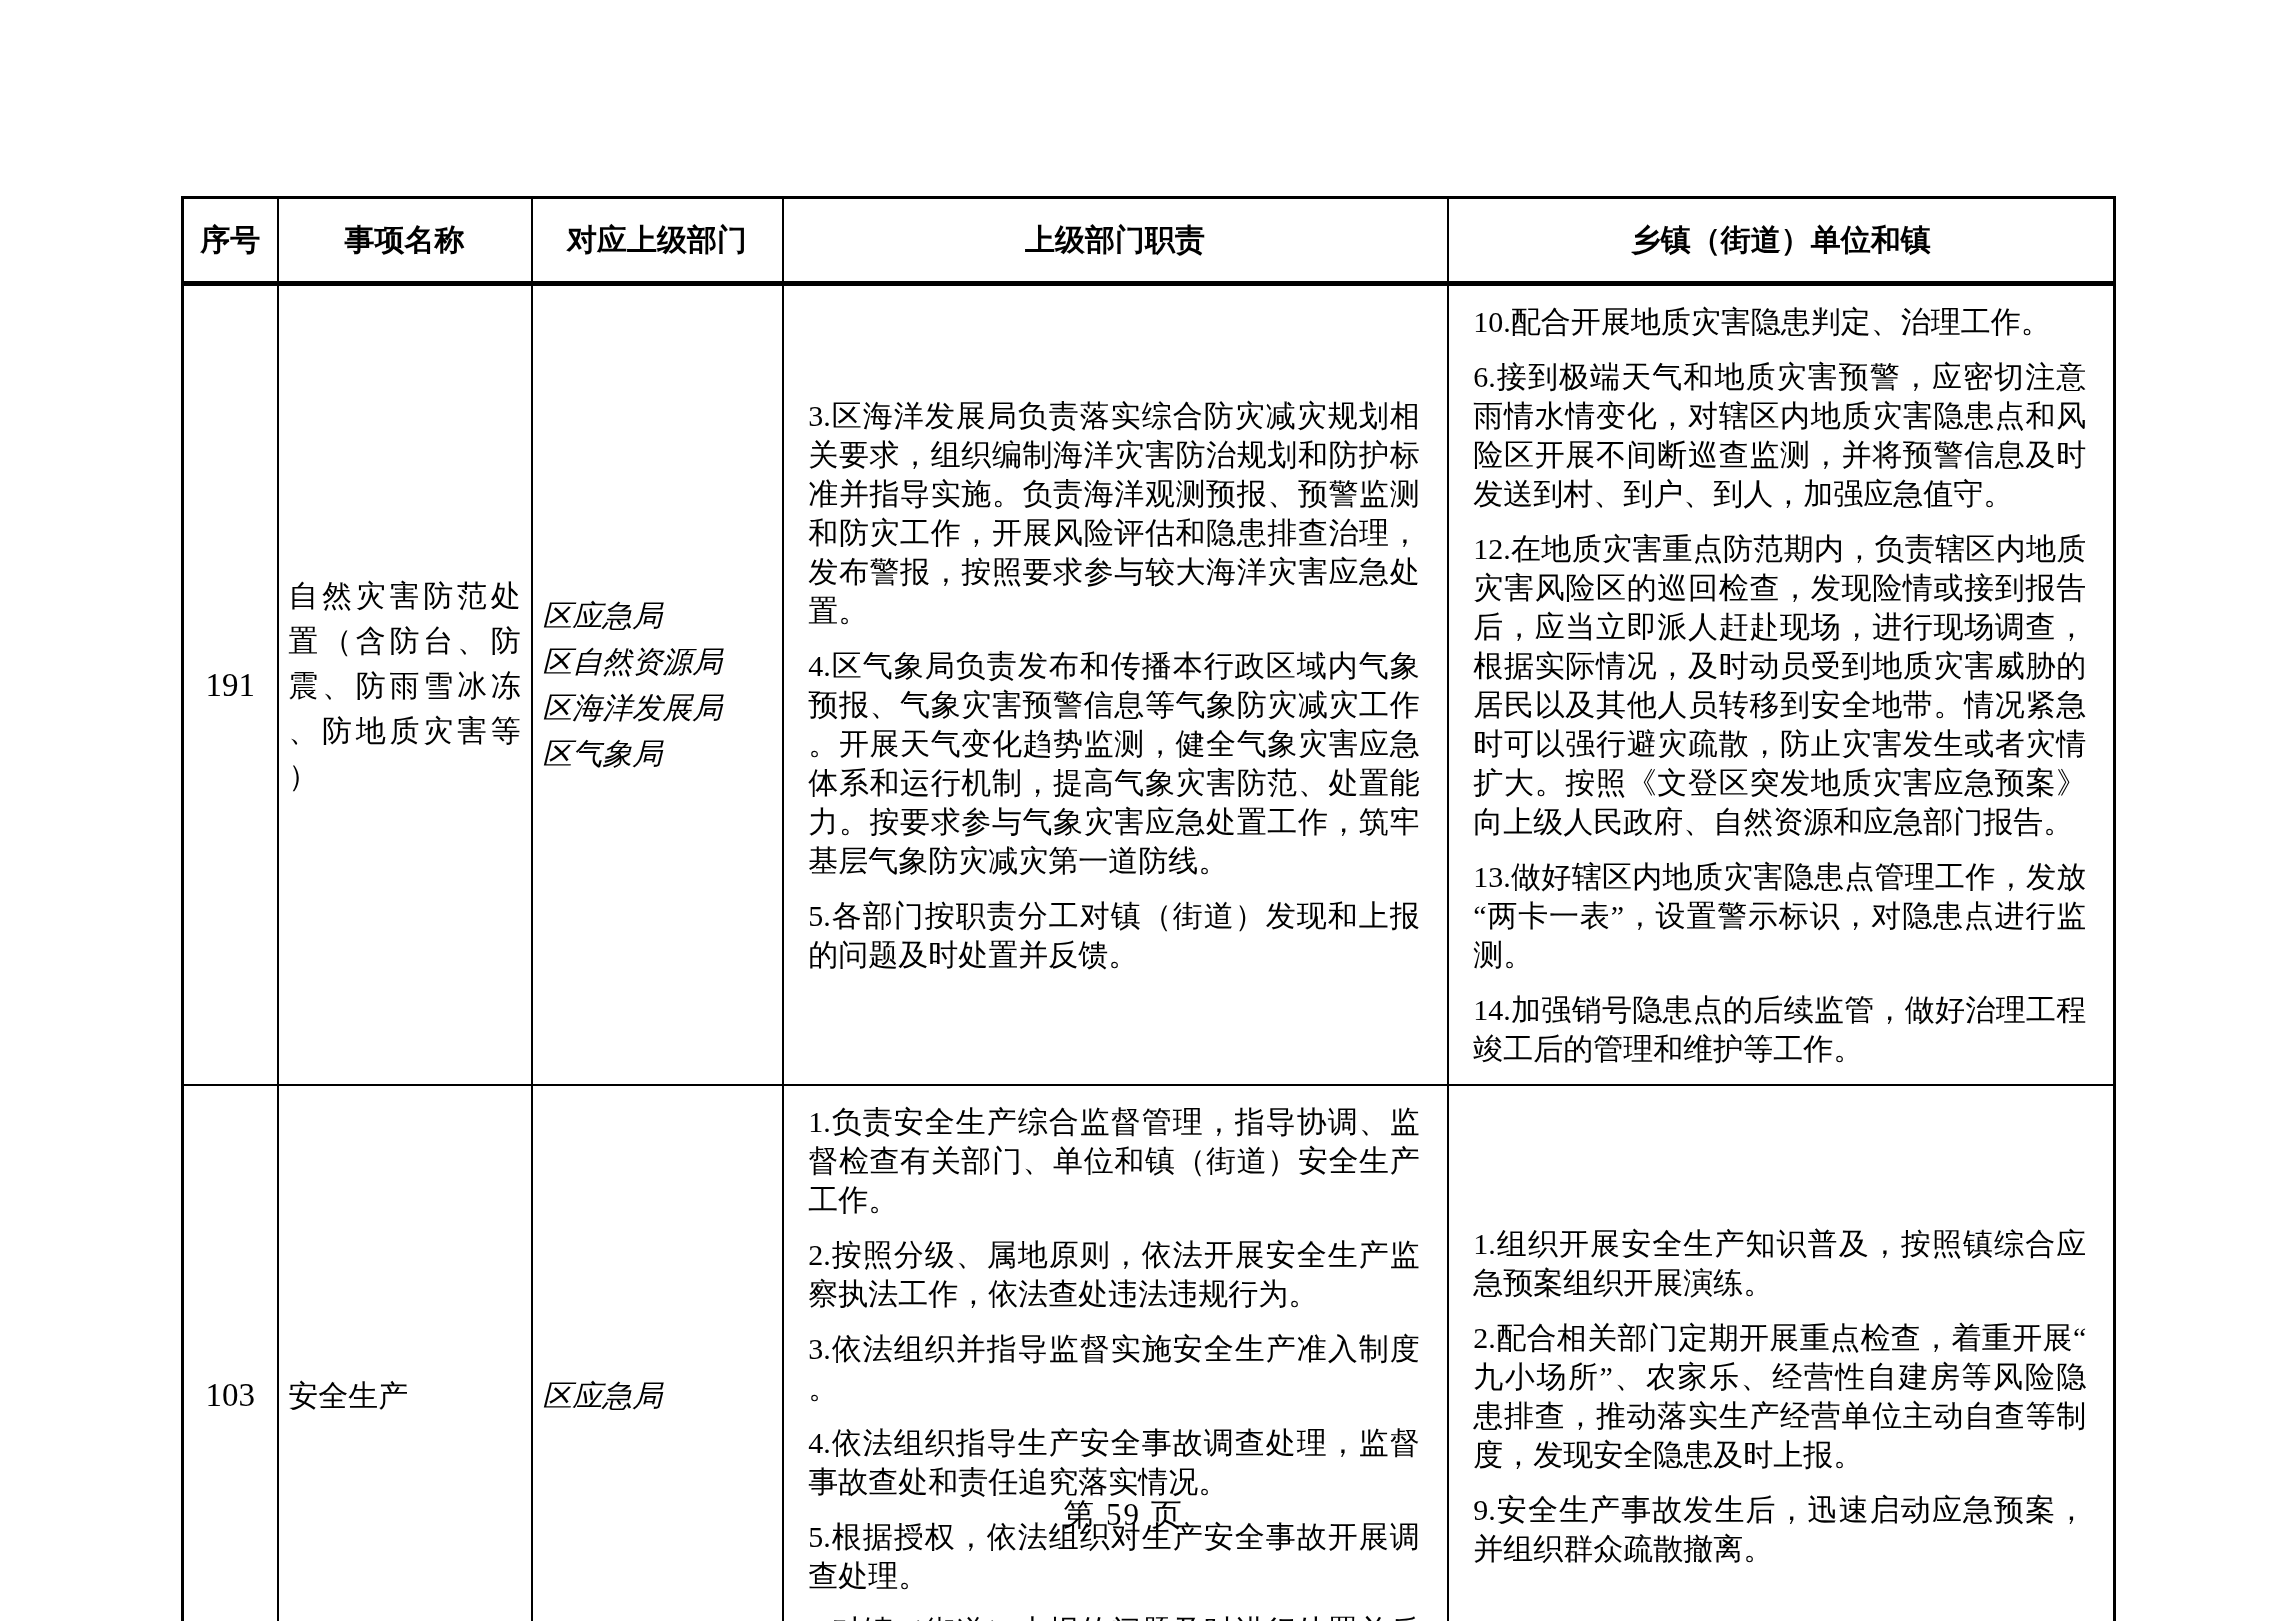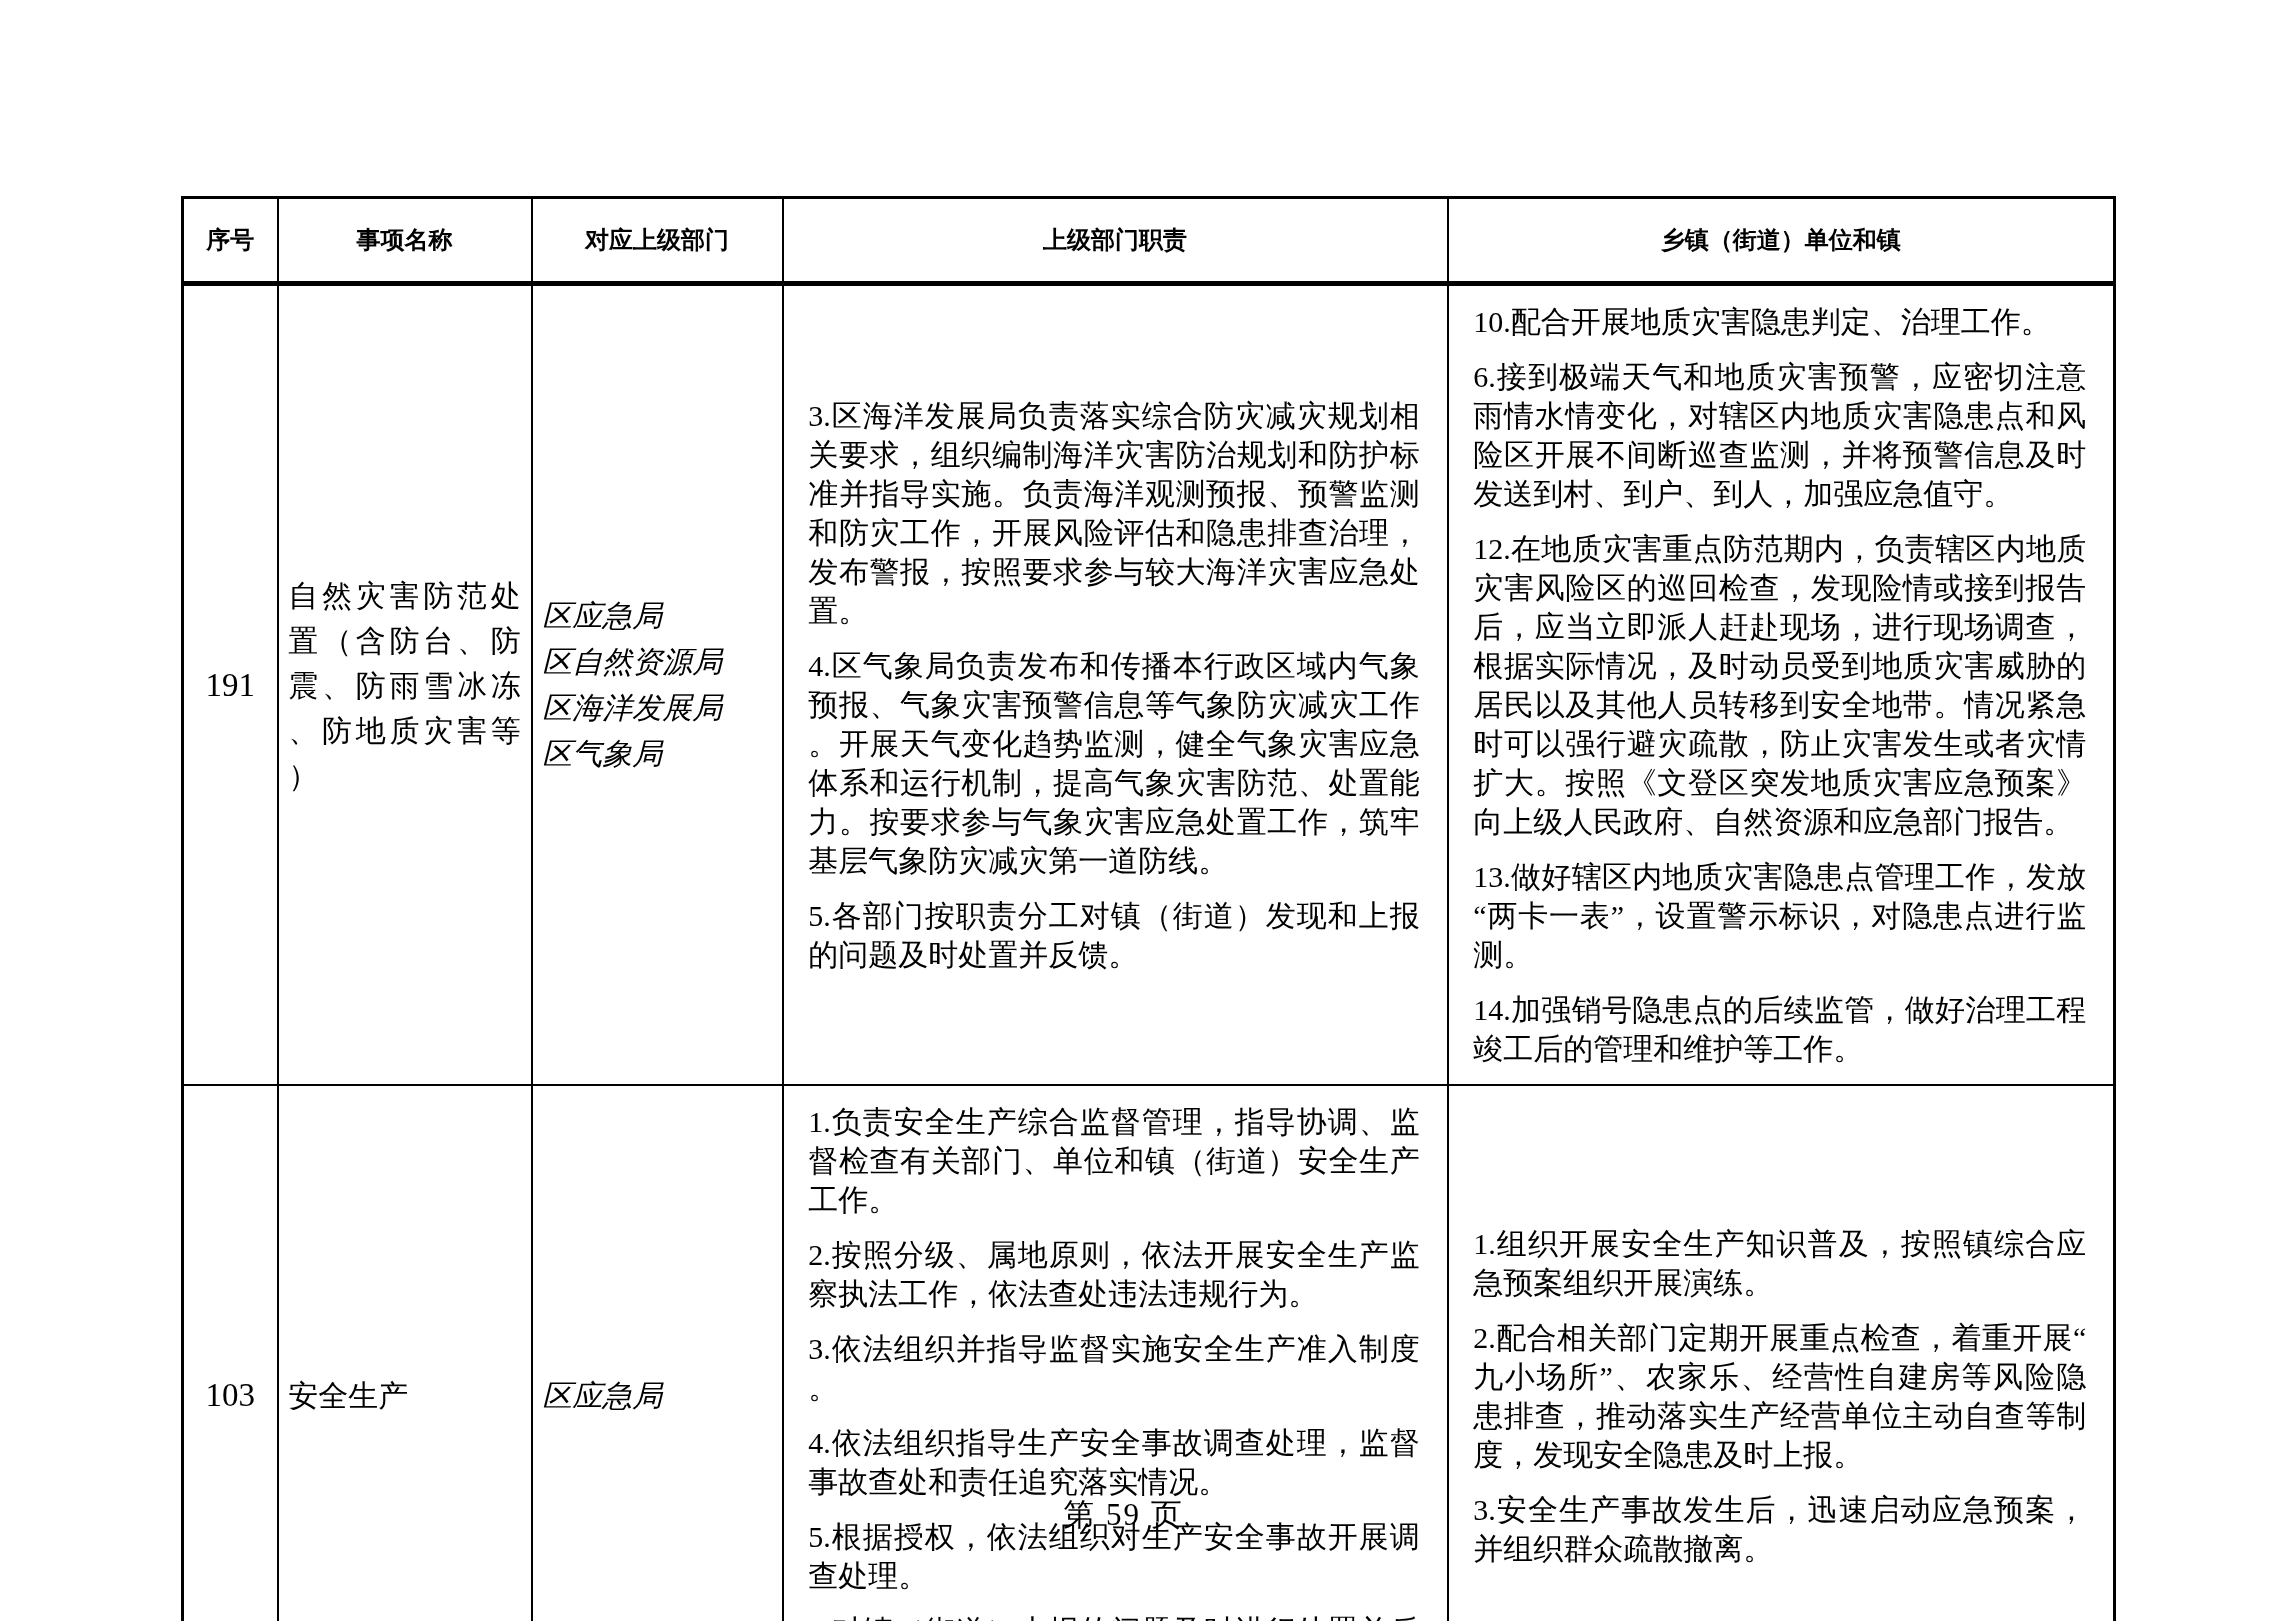--- a/index.html
+++ b/index.html
@@ -19,21 +19,21 @@
     border: 2px solid #000;
     vertical-align: middle;
     padding: 0;
     overflow: hidden;
   }
   .doc-table thead th {
     border-bottom: 5.9px solid #000;
     height: 82px;
     font-family: "Liberation Sans", "DejaVu Sans", sans-serif;
     font-weight: bold;
-    font-size: 24px;
+    font-size: 30px;
     text-align: center;
   }
   tr.row-a { height: 752px; }
   tr.row-b { height: 400px; }
   td.cell-id {
     text-align: center;
     font-size: 33px;
   }
   td.cell-name {
     font-size: 30px; line-height: 45px;
@@ -115,20 +115,20 @@
         <p>1.负责安全生产综合监督管理，指导协调、监督检查有关部门、单位和镇（街道）安全生产工作。</p>
         <p>2.按照分级、属地原则，依法开展安全生产监察执法工作，依法查处违法违规行为。</p>
         <p>3.依法组织并指导监督实施安全生产准入制度。</p>
         <p>4.依法组织指导生产安全事故调查处理，监督事故查处和责任追究落实情况。</p>
         <p>5.根据授权，依法组织对生产安全事故开展调查处理。</p>
         <p>6.对镇（街道）上报的问题及时进行处置并反馈。</p>
       </td>
       <td class="cell-duties">
         <p>1.组织开展安全生产知识普及，按照镇综合应急预案组织开展演练。</p>
         <p>2.配合相关部门定期开展重点检查，着重开展“九小场所”、农家乐、经营性自建房等风险隐患排查，推动落实生产经营单位主动自查等制度，发现安全隐患及时上报。</p>
-        <p>3.安全生产事故发生后，迅速启动应急预案，并组织群众疏散撤离。</p>
+        <p>9.安全生产事故发生后，迅速启动应急预案，并组织群众疏散撤离。</p>
       </td>
     </tr>
   </tbody>
 </table>
 
 <div class="page-footer">第 59 页</div>
 
 
 </body></html>

